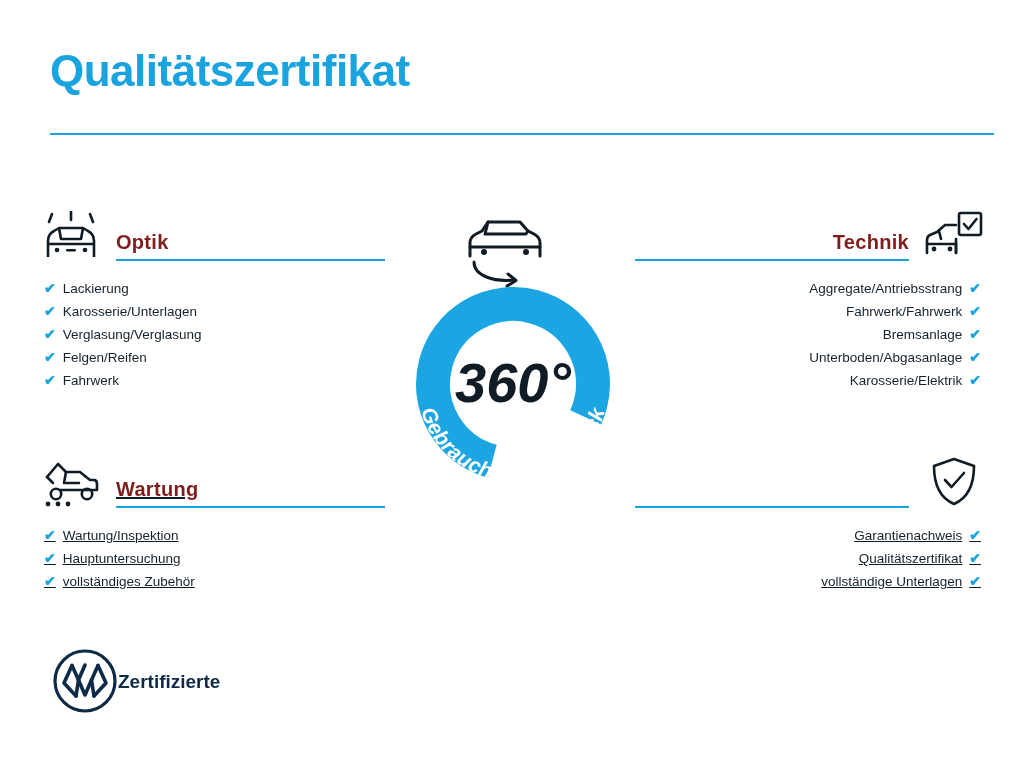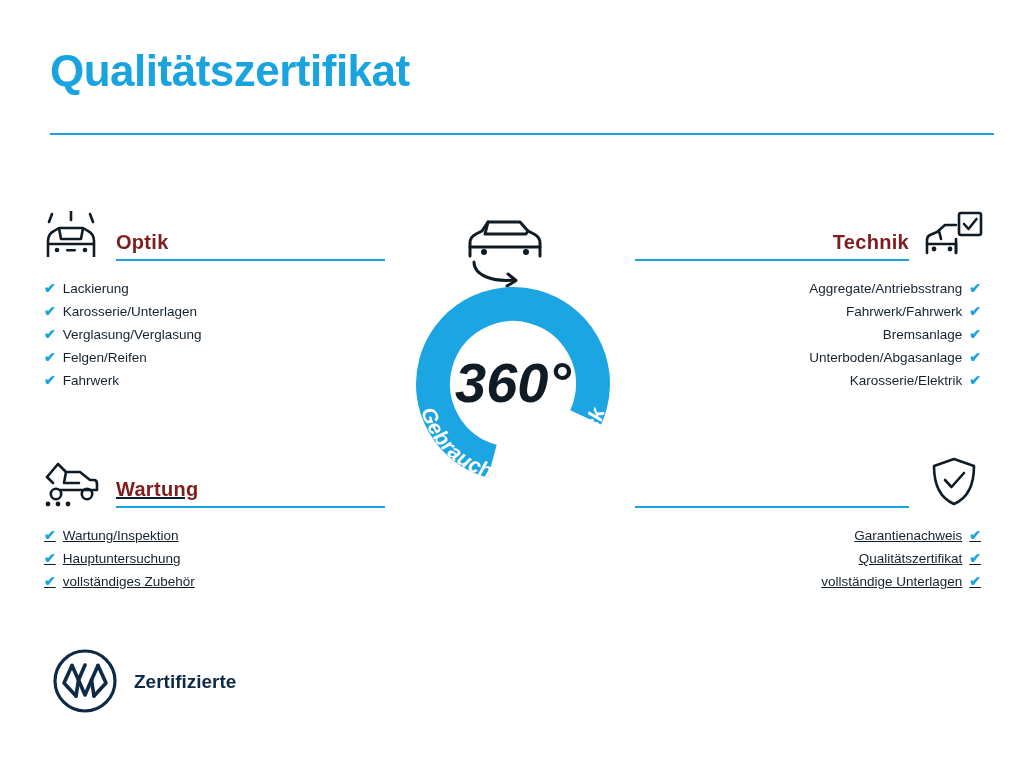--- a/index.html
+++ b/index.html
@@ -127,21 +127,20 @@
   }
   .center svg { display: block; }
 
   
   .footer {
     position: absolute;
     left: 52px;
     top: 648px;
     display: flex;
     align-items: center;
-    gap: 16px;
   }
   .vw-mark { width: 66px; height: 66px; }
   .footer-text {
     font-size: 19px;
     font-weight: bold;
     color: #0d2a47;
     line-height: 25px;
   }
 </style>
 </head>

